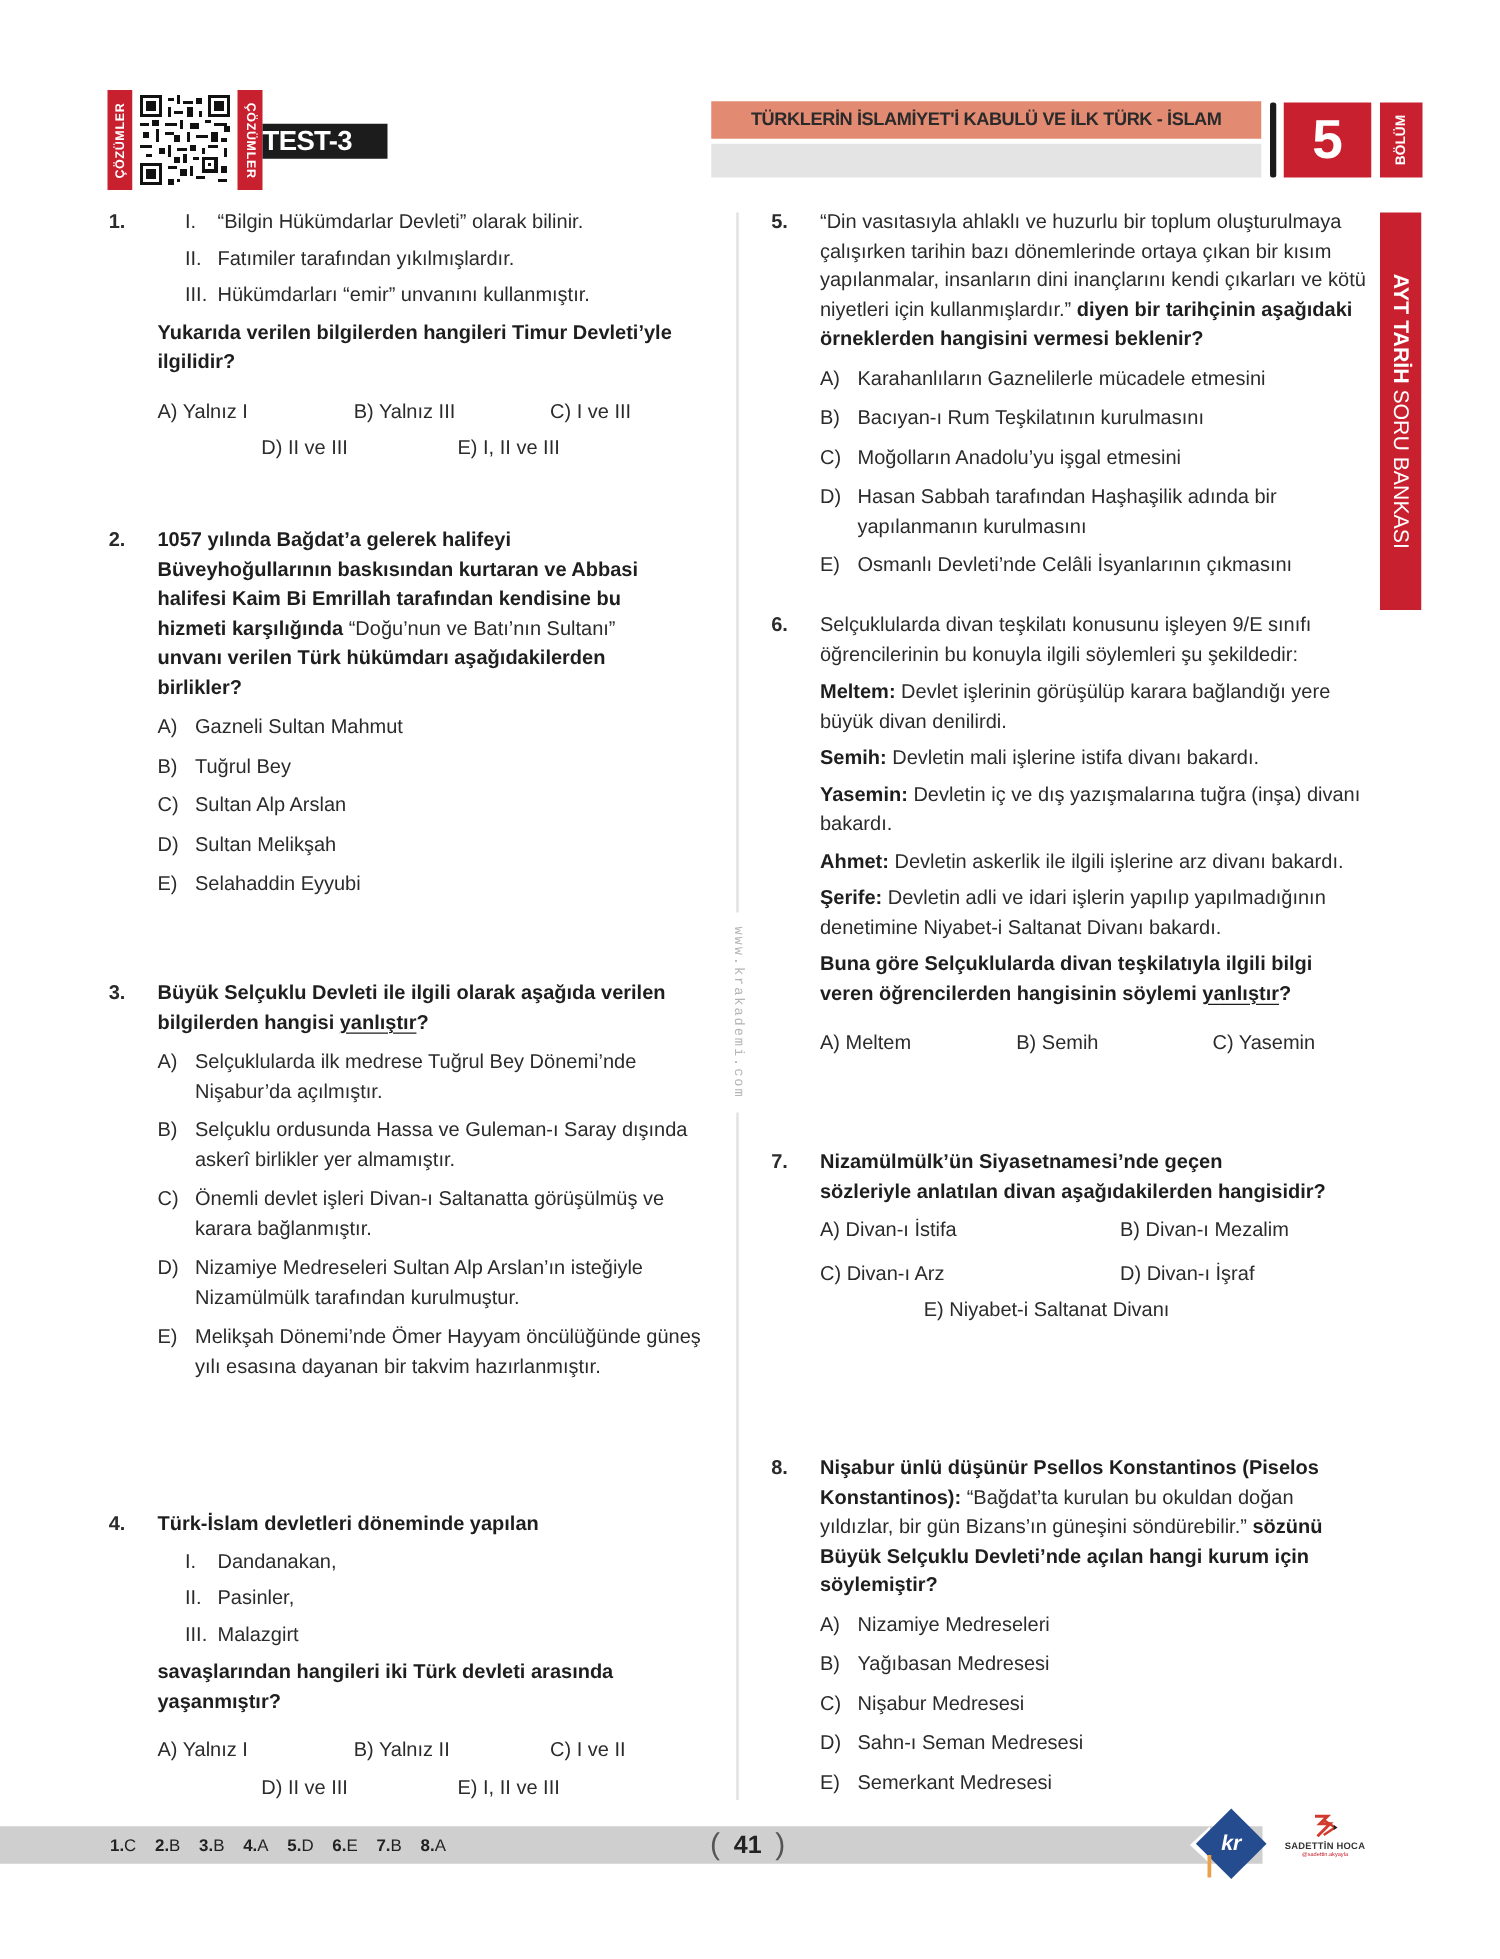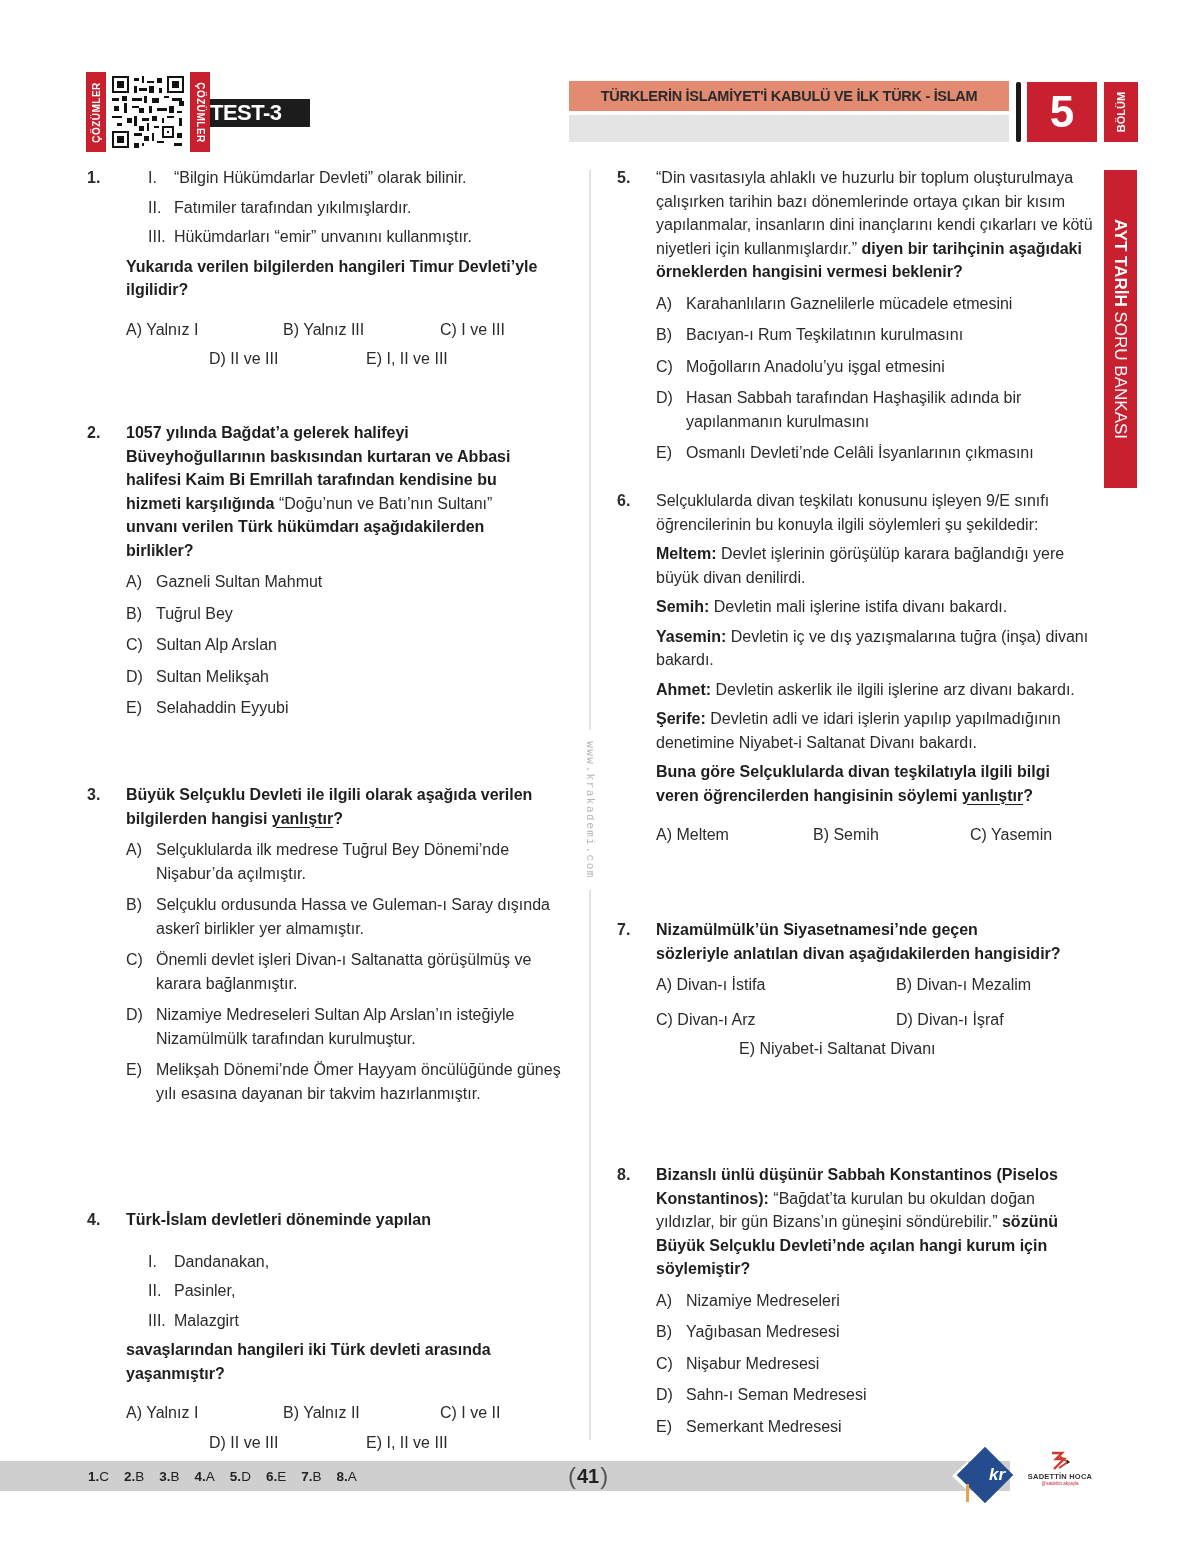--- a/index.html
+++ b/index.html
@@ -52,24 +52,24 @@
   .q .grid2 { display: grid; grid-template-columns: 240px 200px; row-gap: 11px; margin-top: 8px; }
   .q .para { margin-top: 6px; }
 
   
   .footer-bar { position: absolute; left: 0; top: 1461px; width: 1010px; height: 30px; background: #cfcfcf; }
   .answers { position: absolute; left: 88px; top: 1461px; height: 30px; display: flex; align-items: center; font-size: 13.5px; color: #222; }
   .answers .ans { margin-right: 15px; }
   .answers .ans b { font-weight: bold; }
   .page-num { position: absolute; left: 568px; top: 1461px; height: 30px; display: flex; align-items: center; font-size: 20px; color: #222; }
   .page-num .br { font-weight: normal; color: #555; font-size: 24px; }
-  .page-num .n { font-weight: bold; margin: 0 1px; }
+  .page-num .n { font-weight: bold; margin: 0 11px; }
   .footer-arrow { position: absolute; left: 952px; top: 1461px; width: 0; height: 0; border-top: 15px solid transparent; border-bottom: 15px solid transparent; border-right: 16px solid #fff; }
   .logo-kr { position: absolute; left: 965px; top: 1455px; width: 40px; height: 40px; background: #244c8f; transform: rotate(45deg); }
-  .logo-kr-text { position: absolute; left: 965px; top: 1461px; width: 40px; height: 28px; color: #fff; font-size: 17px; font-style: italic; font-weight: bold; text-align: right; line-height: 28px; }
+  .logo-kr-text { position: absolute; left: 965px; top: 1461px; width: 40px; height: 28px; color: #fff; font-size: 17px; font-style: italic; font-weight: bold; text-align: center; line-height: 28px; }
   .logo-tassel { position: absolute; left: 966px; top: 1484px; width: 3px; height: 18px; background: #e9a24a; }
   .logo-sadettin { position: absolute; left: 1024px; top: 1450px; width: 72px; height: 44px; text-align: center; }
   .logo-sadettin .mark { width: 22px; height: 22px; margin: 0 auto; }
   .logo-sadettin .name { font-size: 7.5px; font-weight: bold; color: #333; letter-spacing: 0.2px; }
   .logo-sadettin .handle { font-size: 4.5px; color: #c8202f; }
 </style>
 </head>
 <body>
 
 <div class="qr-block">
@@ -244,21 +244,21 @@
           <span class="letter">E)</span>
           <span>Melikşah Dönemi’nde Ömer Hayyam öncülüğünde güneş yılı esasına dayanan bir takvim hazırlanmıştır.</span>
         </div>
     </div>
   </div>
 </div>
 
 <div class="q" style="left:87px; top:1208px; width:480px;">
   <span class="num">4.</span>
   <div class="body">
-    <div class="bold" style="margin-bottom:18px;">Türk-İslam devletleri döneminde yapılan</div>
+    <div class="bold" style="margin-bottom:6px;">Türk-İslam devletleri döneminde yapılan</div>
     <div class="roman">
         <span class="rn">I.</span>
         <span>Dandanakan,</span>
       </div>
     <div class="roman">
         <span class="rn">II.</span>
         <span>Pasinler,</span>
       </div>
     <div class="roman">
         <span class="rn">III.</span>
@@ -335,21 +335,21 @@
       <div>C)  Divan-ı Arz</div>
       <div>D)  Divan-ı İşraf</div>
     </div>
     <div style="margin-top:6px; padding-left:83px;">E) Niyabet-i Saltanat Divanı</div>
   </div>
 </div>
 
 <div class="q" style="left:617px; top:1163px; width:470px;">
   <span class="num">8.</span>
   <div class="body">
-    <div><span class="bold">Bizanslı ünlü düşünür Sabbah Konstantinos (Piselos Konstantinos):</span><span> “Bağdat’ta kurulan bu okuldan doğan yıldızlar, bir gün Bizans’ın güneşini söndürebilir.” </span><span class="bold">sözünü Büyük Selçuklu Devleti’nde açılan hangi kurum için söylemiştir?</span></div>
+    <div><span class="bold">Nişabur ünlü düşünür Psellos Konstantinos (Piselos Konstantinos):</span><span> “Bağdat’ta kurulan bu okuldan doğan yıldızlar, bir gün Bizans’ın güneşini söndürebilir.” </span><span class="bold">sözünü Büyük Selçuklu Devleti’nde açılan hangi kurum için söylemiştir?</span></div>
     <div class="opts-list">
       <div class="opt">
           <span class="letter">A)</span>
           <span>Nizamiye Medreseleri</span>
         </div>
       <div class="opt">
           <span class="letter">B)</span>
           <span>Yağıbasan Medresesi</span>
         </div>
       <div class="opt">

